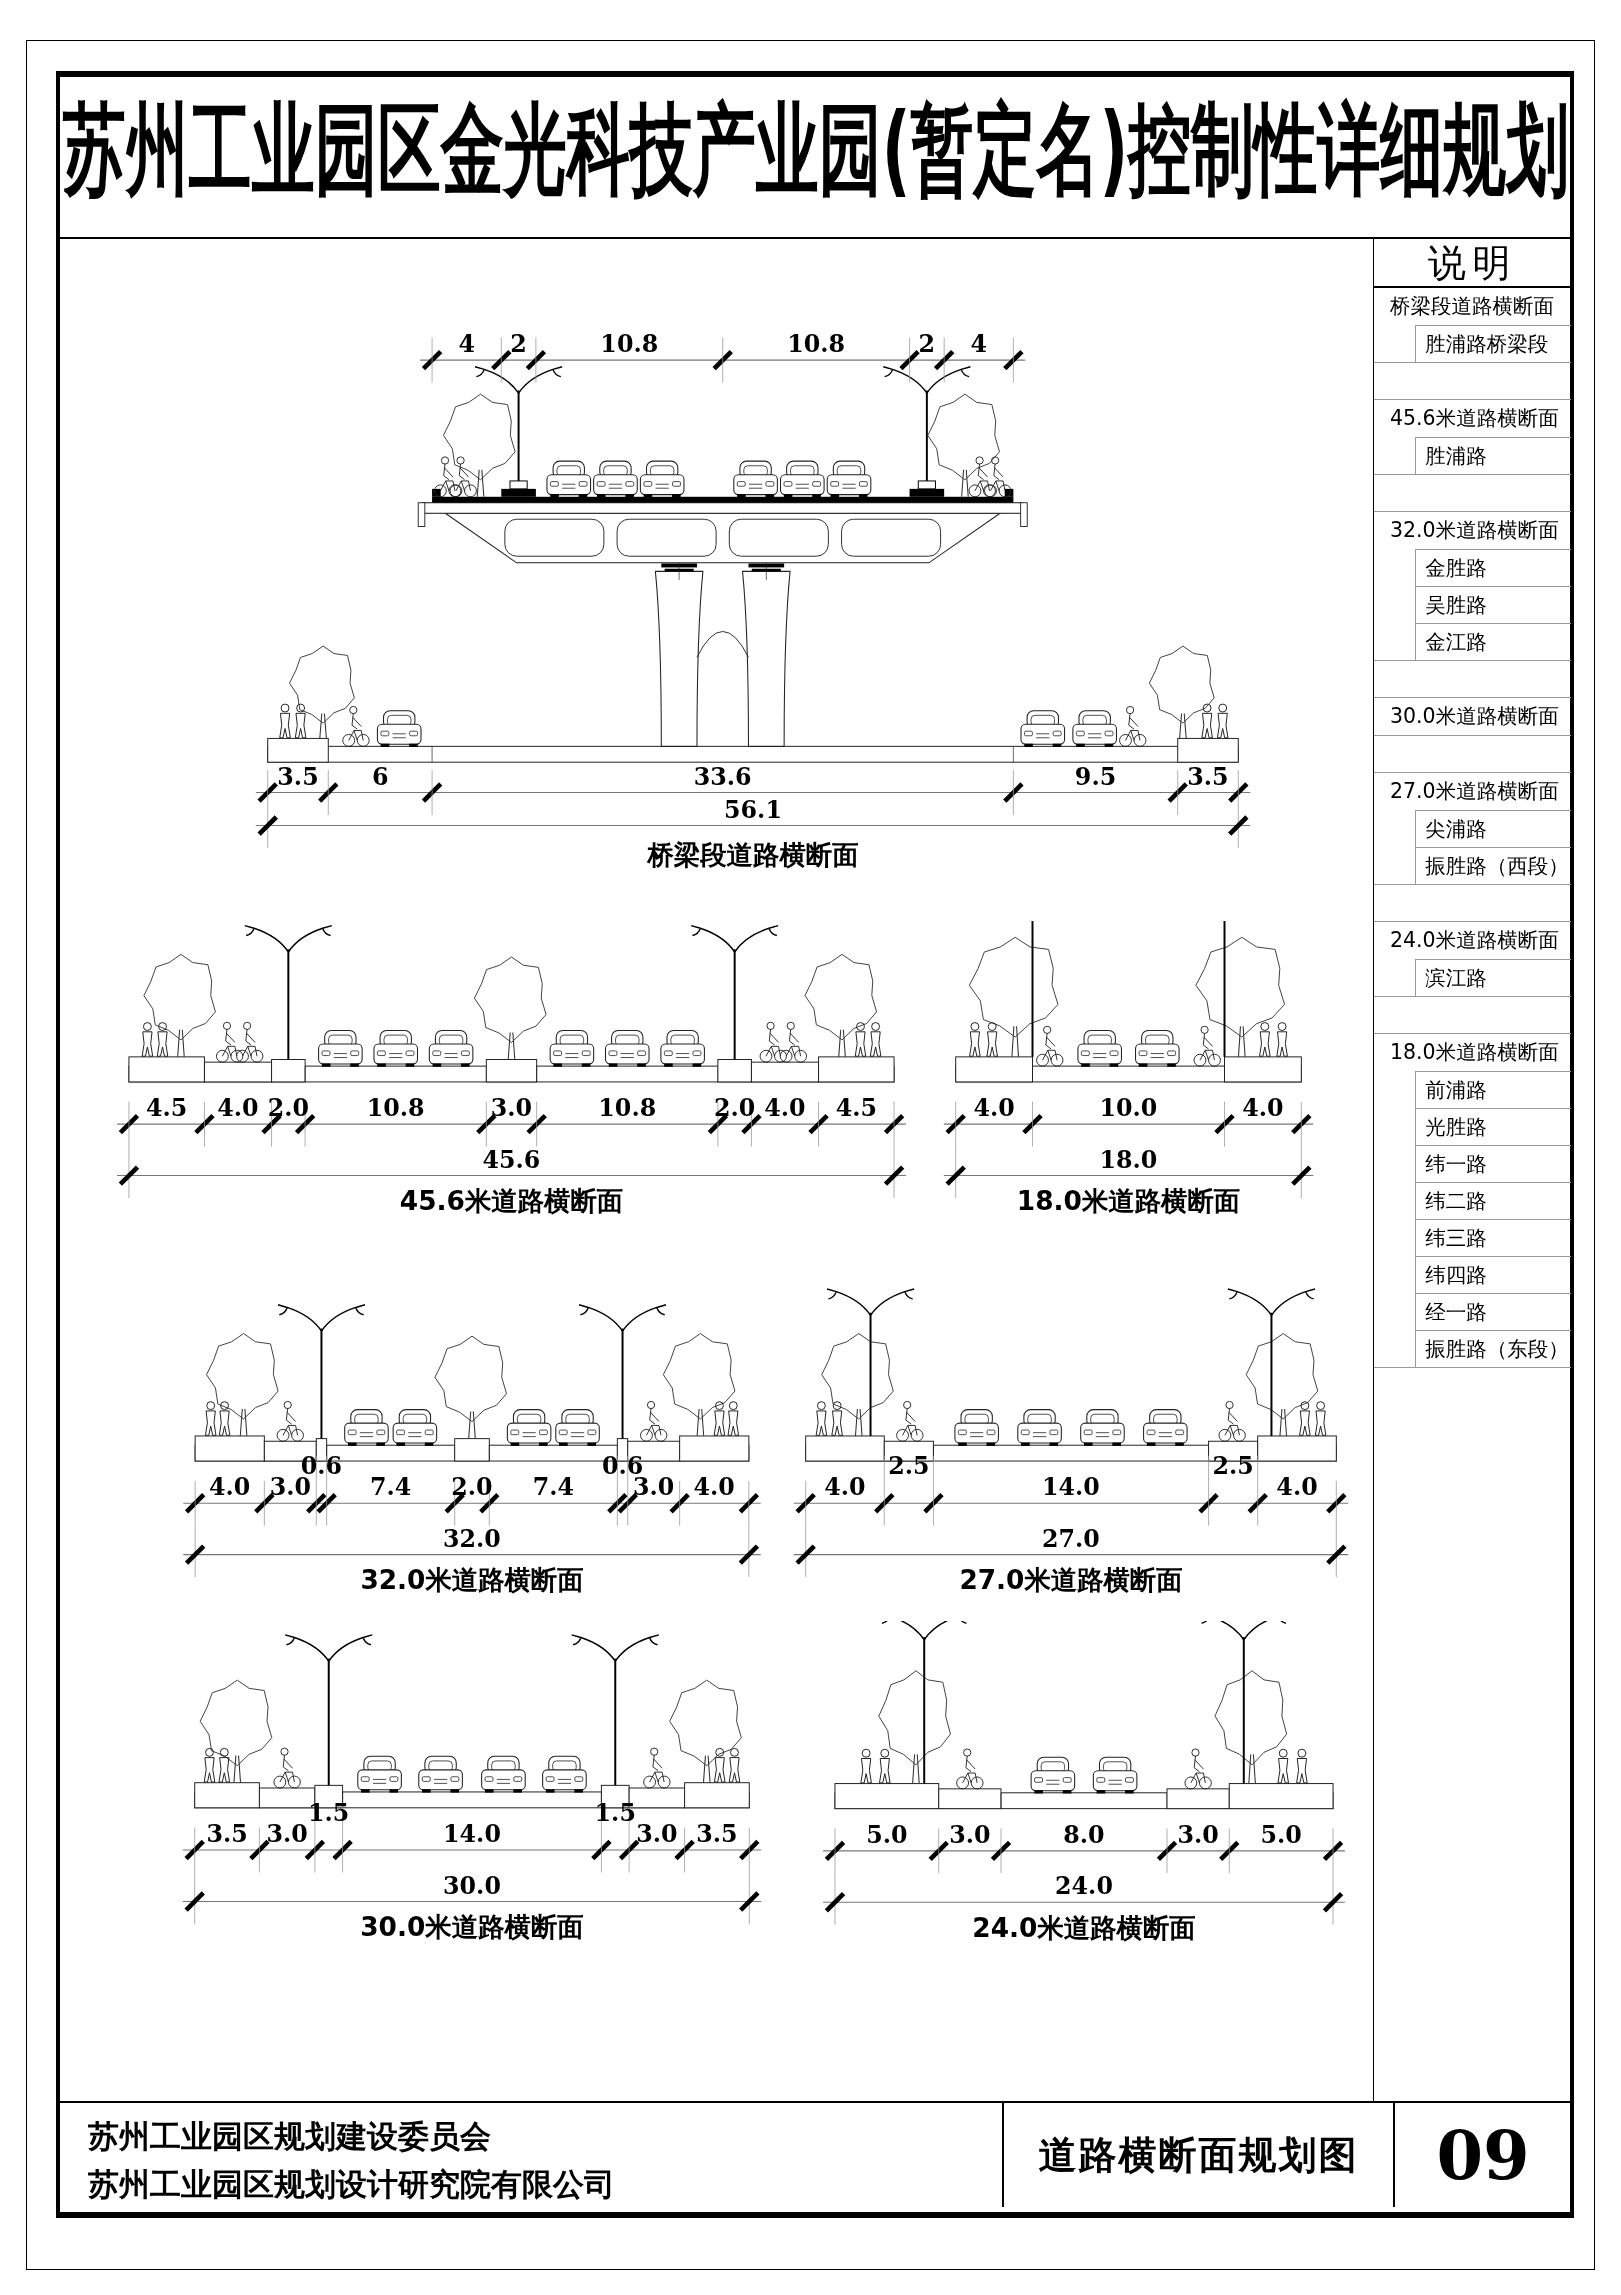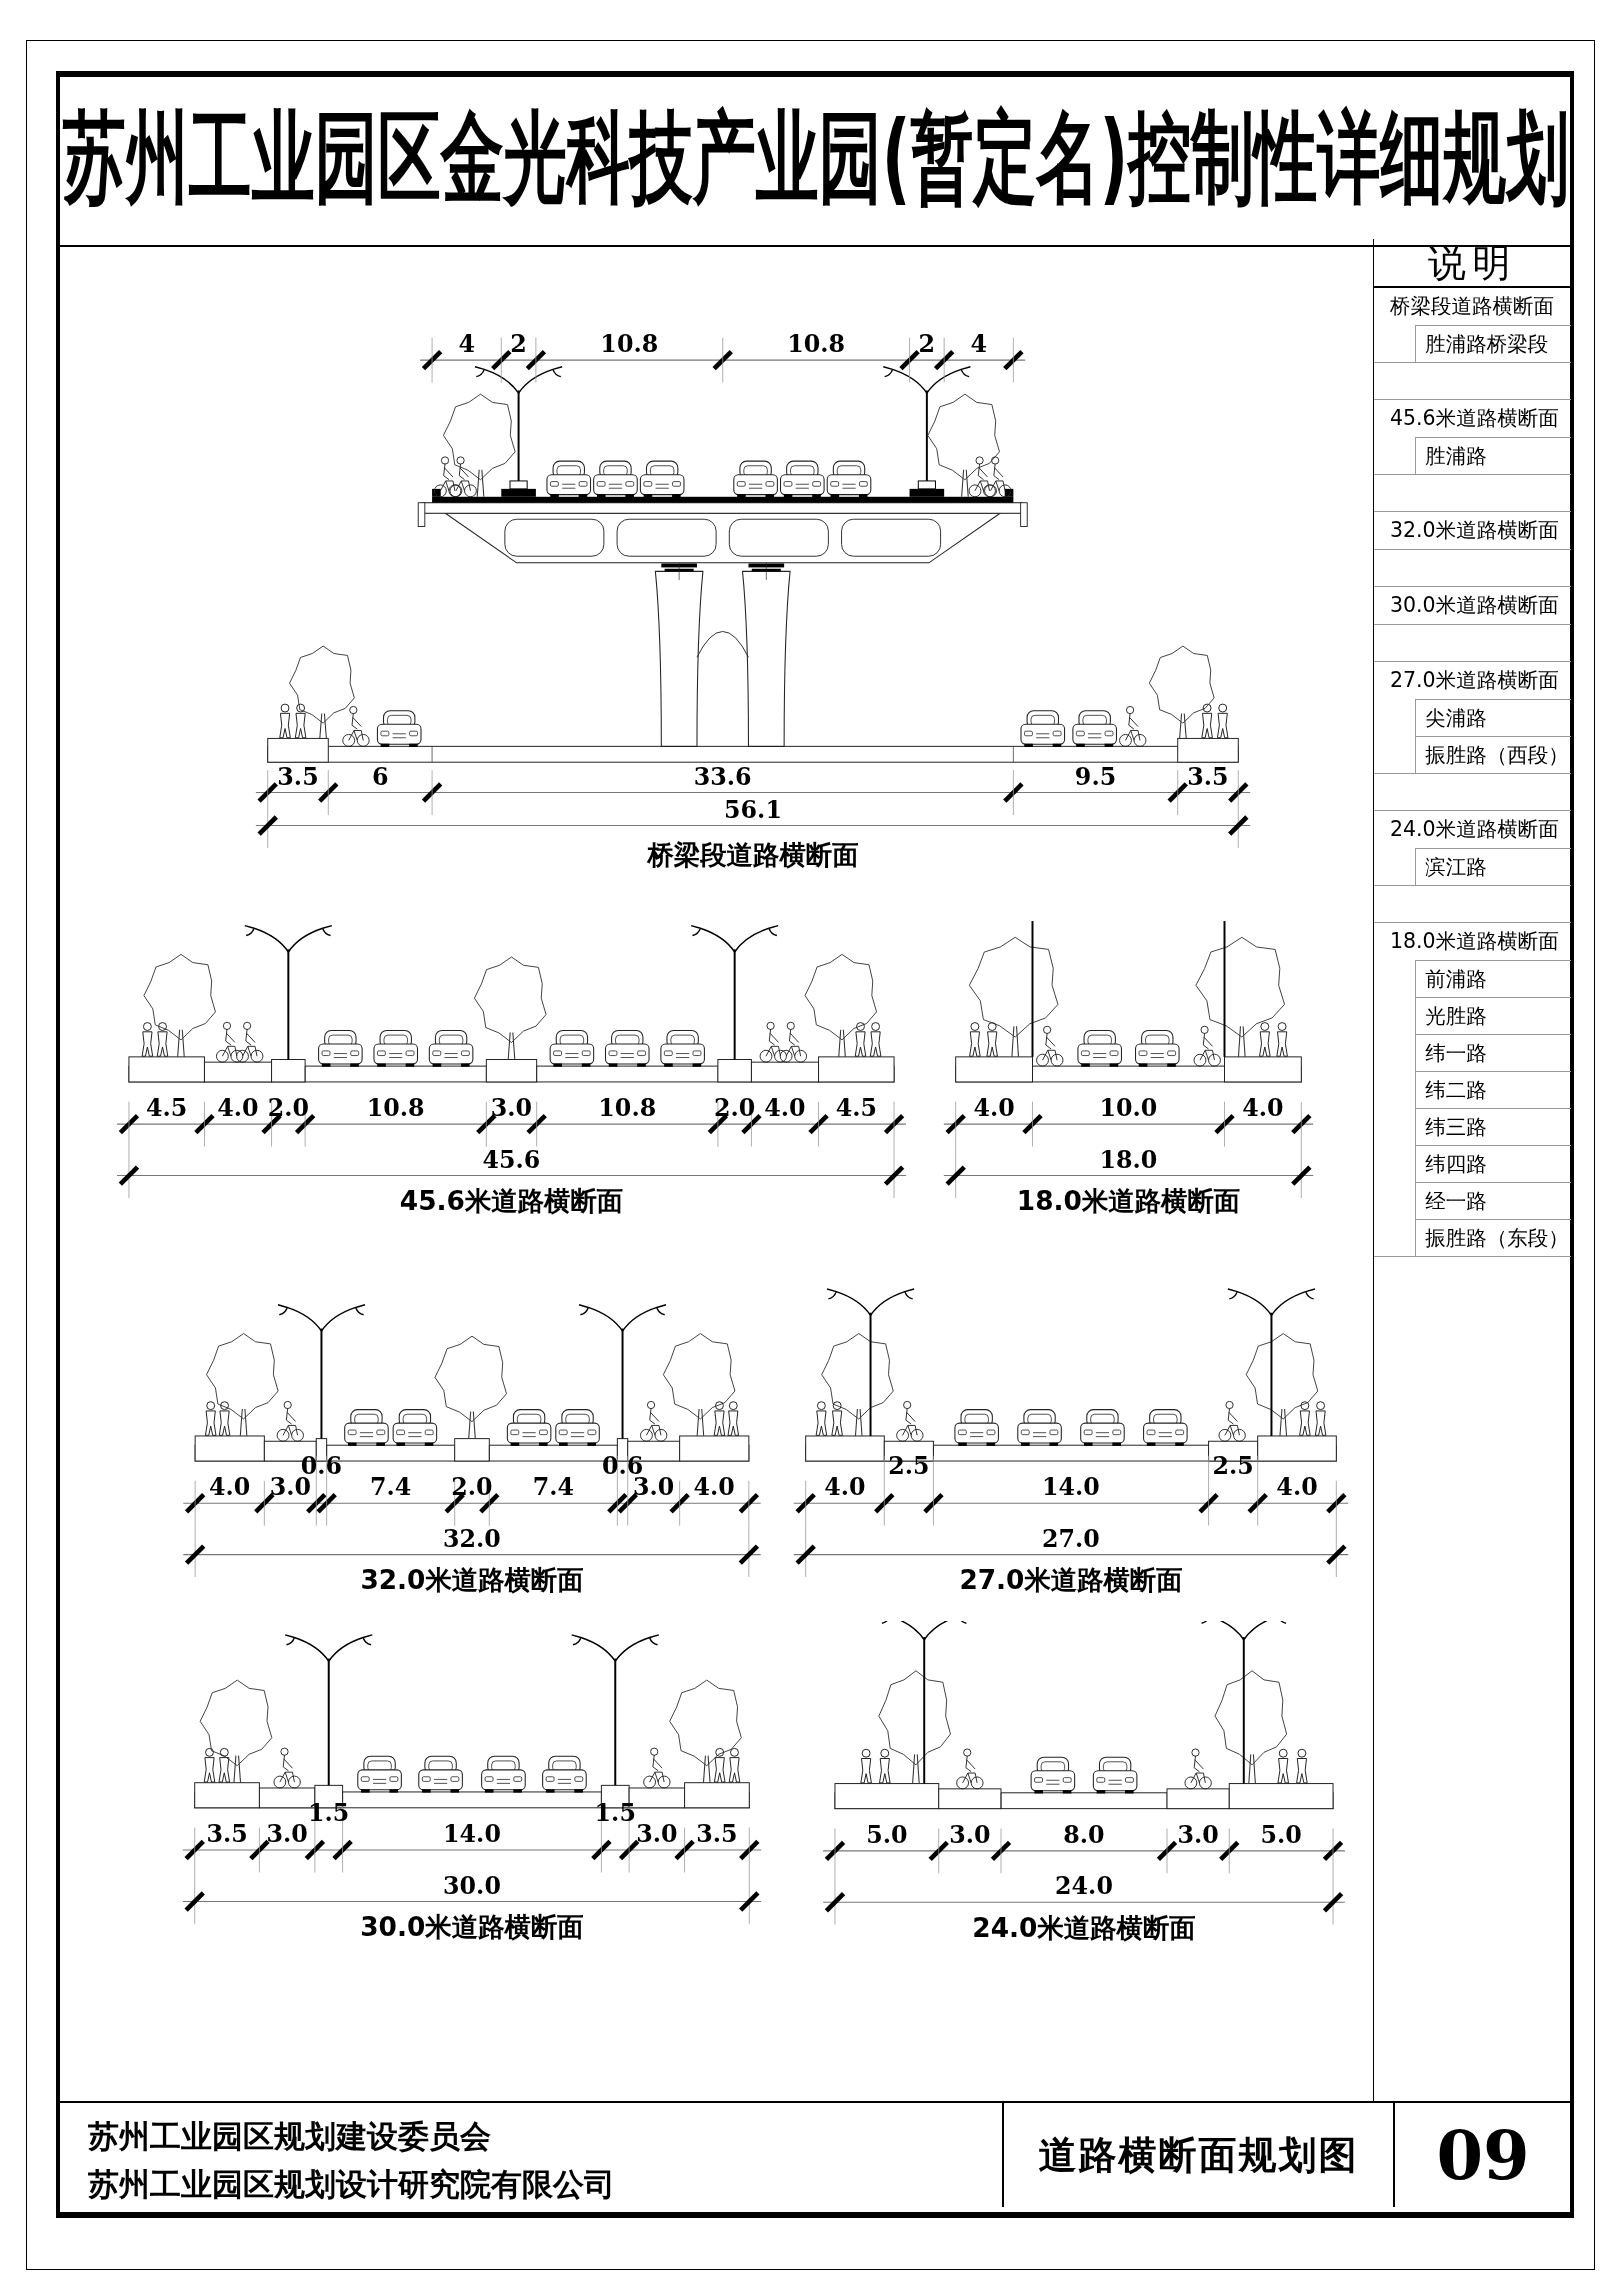--- a/index.html
+++ b/index.html
@@ -2,21 +2,21 @@
 <html style="font-size:10.6px"><head>
 <meta charset="utf-8">
 <style>
   html,body{margin:0;padding:0;background:#d9d9d9;}
   .page{position:relative;width:1621px;height:2295px;background:#ffffff;
         font-family:"DejaVu Sans","Liberation Sans",sans-serif;color:#000;overflow:hidden;}
   .outer-frame{position:absolute;left:26.4px;top:40px;width:1569px;height:2230px;
         border:1.3px solid #000;box-sizing:border-box;}
   .main-frame{position:absolute;left:56px;top:71px;width:1518px;height:2147px;
         border-style:solid;border-color:#000;border-width:6px 4px 6px 4px;box-sizing:border-box;}
-  .title-box{position:absolute;left:60px;top:85px;width:1511px;height:162px;
+  .title-box{position:absolute;left:60px;top:77px;width:1511px;height:162px;
         border-bottom:2px solid #000;box-sizing:border-box;}
   .title-text{position:absolute;left:50%;top:50%;white-space:nowrap;
         transform:translate(-50%,-54%) scaleX(0.63);font-size:100px;font-weight:700;letter-spacing:0px;}
   .drawing-area{position:absolute;left:60px;top:239px;width:1312px;height:1862px;}
   .sec-svg{position:absolute;}
   .sidebar{position:absolute;left:1373px;top:239px;width:198px;height:1862px;
         border-left:1.3px solid #000;box-sizing:border-box;}
   .legend-header{height:49px;line-height:49px;text-align:center;font-size:38px;font-weight:500;
         letter-spacing:6.6px;border-bottom:2.6px solid #000;box-sizing:border-box;}
   .lg-section{height:37px;line-height:37px;padding-left:16px;font-size:20.5px;box-sizing:border-box;}
@@ -1214,20 +1214,25 @@
         <div class="lg-roads">
           <div class="lg-left"></div>
           <div class="lg-rlist">
             <div class="lg-road">胜浦路</div>
           </div>
         </div>
         <div class="lg-spacer"></div>
         <div class="lg-section">32.0米道路横断面</div>
         <div class="lg-roads">
           <div class="lg-left"></div>
+          <div class="lg-rlist">
+            <div class="lg-road">金胜路</div>
+            <div class="lg-road">吴胜路</div>
+            <div class="lg-road">金江路</div>
+          </div>
         </div>
         <div class="lg-spacer"></div>
         <div class="lg-section">30.0米道路横断面</div>
         <div class="lg-roads">
           <div class="lg-left"></div>
         </div>
         <div class="lg-spacer"></div>
         <div class="lg-section">27.0米道路横断面</div>
         <div class="lg-roads">
           <div class="lg-left"></div>

